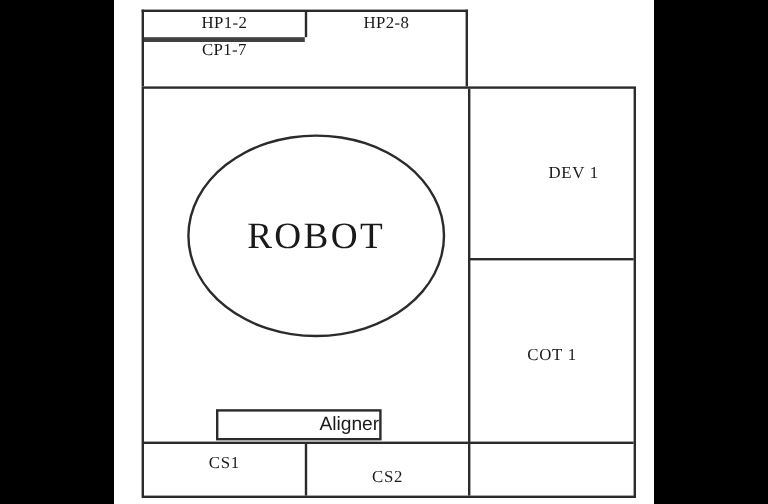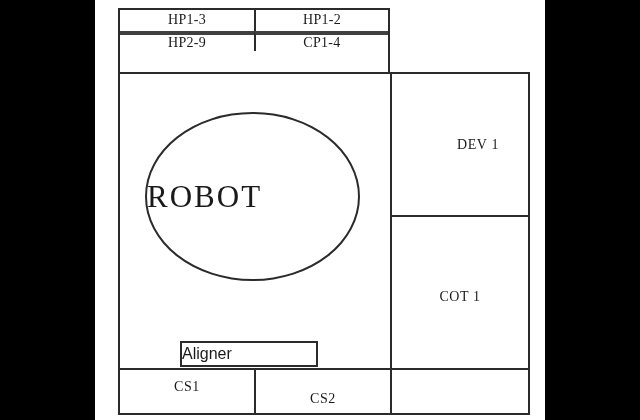--- a/index.html
+++ b/index.html
@@ -78,65 +78,65 @@
   }
   .dev1 { left: 272px; top: 0;     width: 136px; height: 141px; padding-left: 18px; }
   .cot1 { left: 272px; top: 143px; width: 136px; height: 159px; }
   .cs1  { left: 0;     top: 296px; width: 134px; height: 33px; text-align: center; }
   .cs2  { left: 136px; top: 296px; width: 134px; height: 57px; }
   .gui  { left: 272px; top: 296px; width: 136px; height: 43px; }
 
   
   .robot-ellipse {
     position: absolute;
-    left: 25px;
+    left: 36px;
     top: 38px;
     width: 215px;
     height: 169px;
     box-sizing: border-box;
     border: 2px solid #2b2b2b;
     border-radius: 50%;
     display: flex;
     align-items: center;
+    justify-content: center;
   }
   .robot-label {
     font-size: 31px;
     letter-spacing: 2px;
     color: #1a1a1a;
   }
 
   
   .aligner-box {
     position: absolute;
     left: 60px;
     top: 267px;
     width: 138px;
     height: 26px;
     box-sizing: border-box;
     border: 2px solid #2b2b2b;
     display: flex;
     align-items: center;
-    justify-content: flex-start;
+    justify-content: flex-end;
     font-family: "Liberation Sans", sans-serif;
     font-size: 16px;
     color: #1a1a1a;
     background: #ffffff;
   }
 </style>
 </head>
 <body>
 
 <div class="viewport">
   <div class="stage">
 
     <div class="hp-table">
-      <div class="hp-cell">HP1-3</div>
       <div class="hp-cell">HP1-2</div>
-      <div class="hp-cell">HP2-9</div>
-      <div class="hp-cell">CP1-4</div>
+      <div class="hp-cell">HP2-8</div>
+      <div class="hp-cell">CP1-7</div>
     </div>
 
     <div class="frame">
 
       <div class="line line-v-main"></div>
       <div class="line line-h-right"></div>
       <div class="line line-h-bottom"></div>
       <div class="line line-v-cs"></div>
 
       <div class="robot-ellipse">

